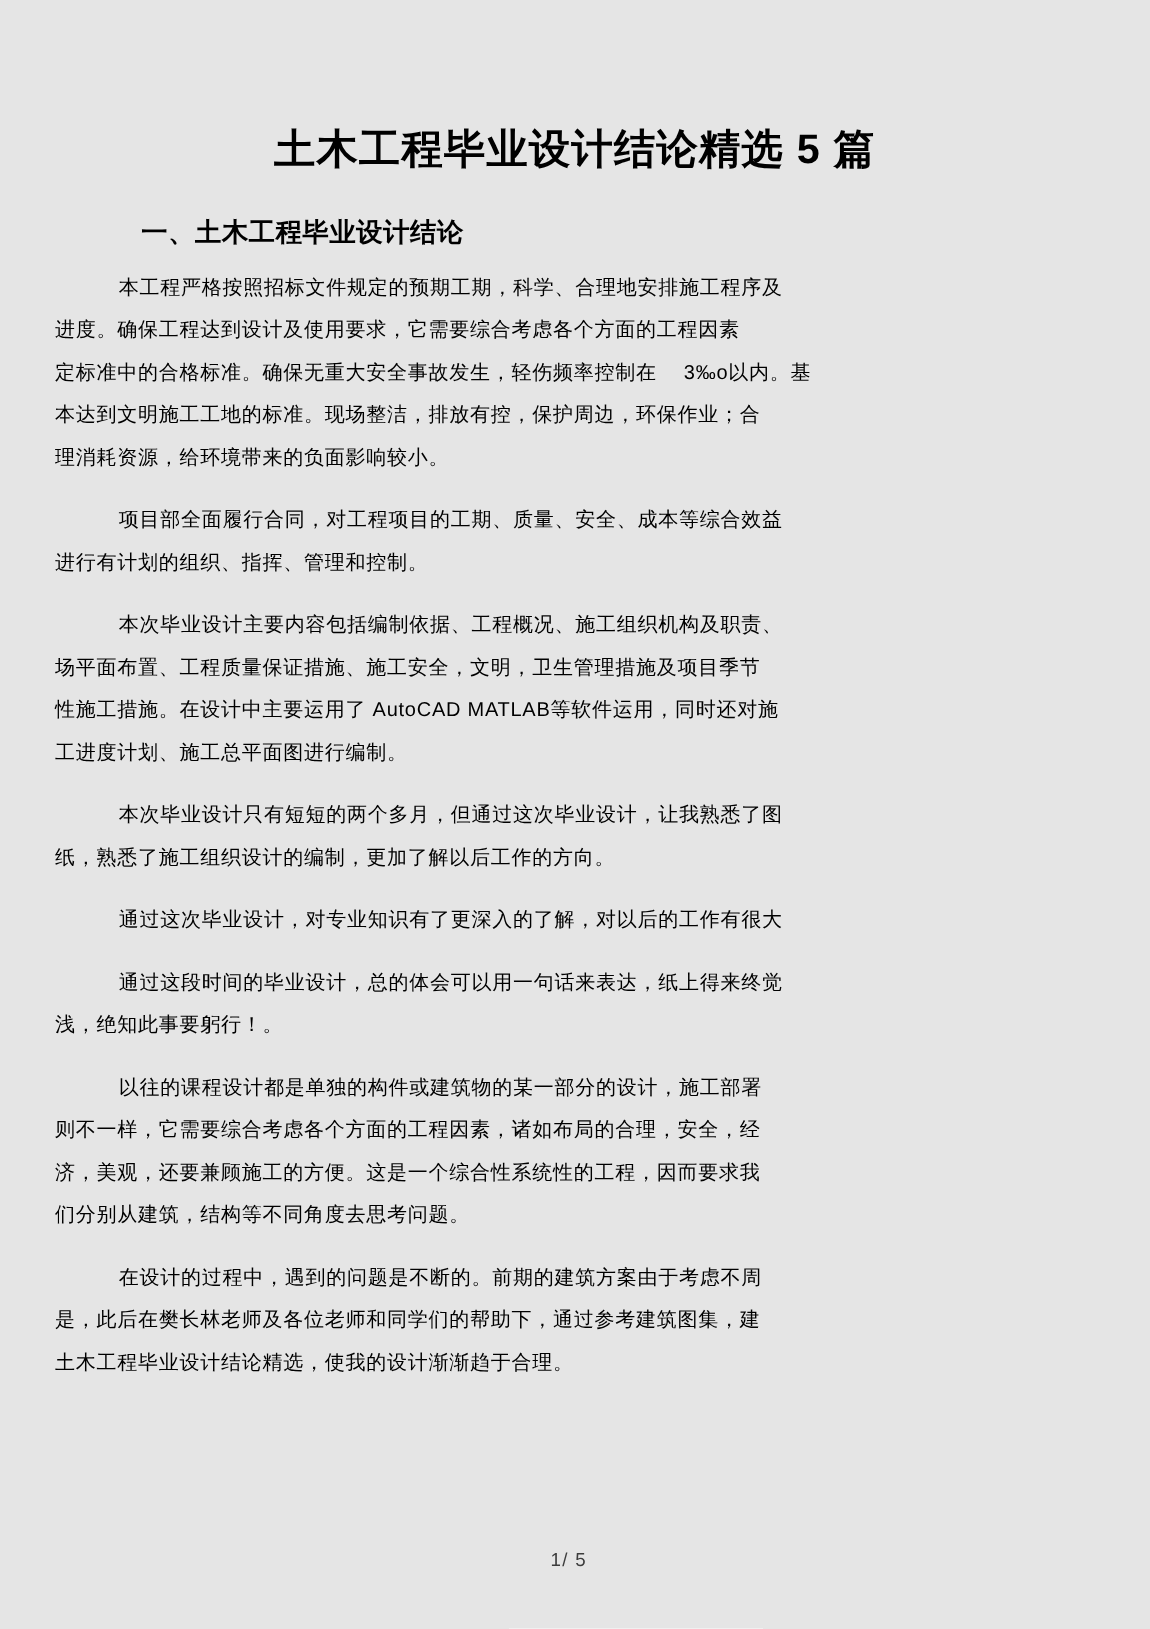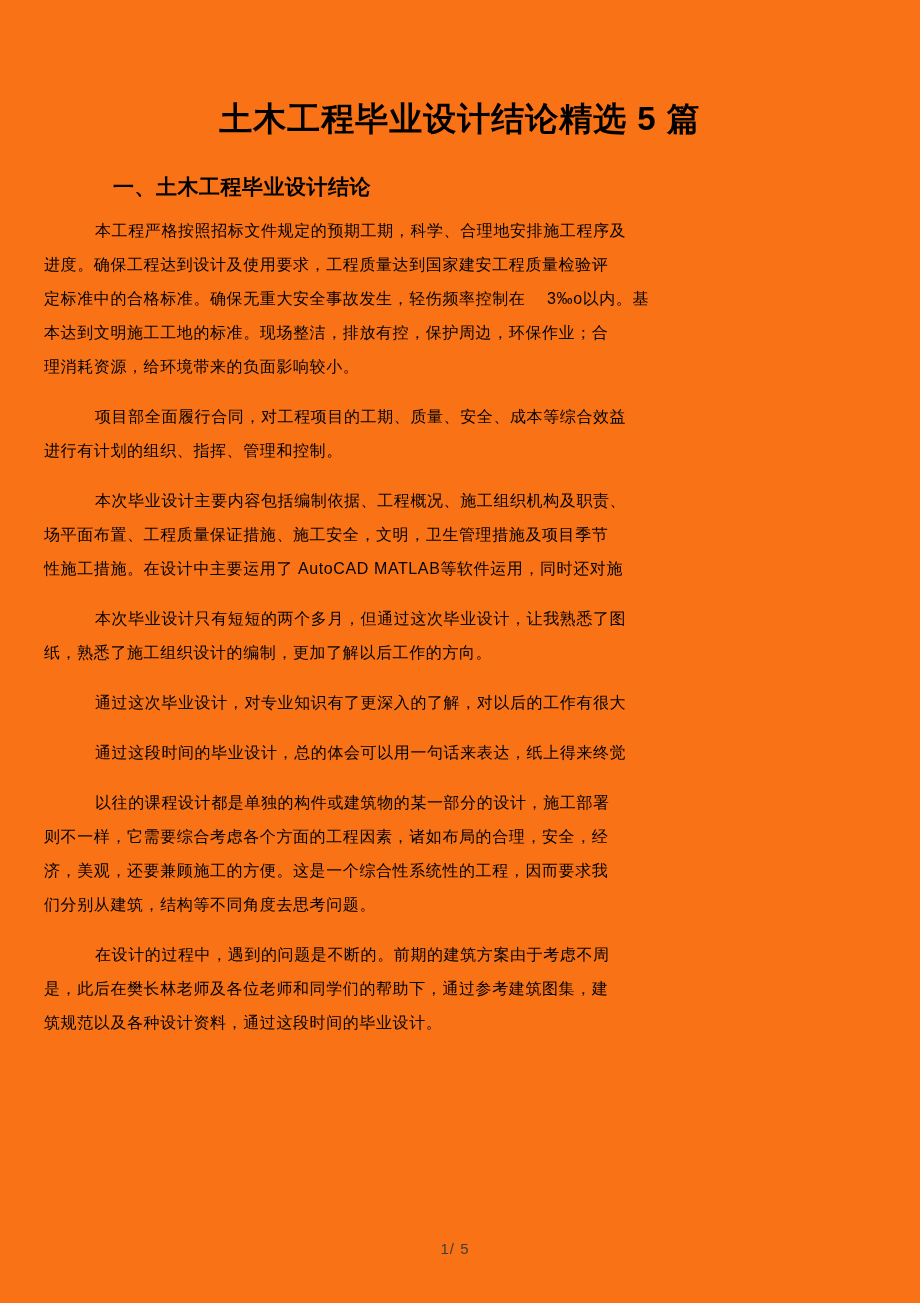--- a/index.html
+++ b/index.html
@@ -4,21 +4,21 @@
 <style>
   html, body {
     margin: 0;
     padding: 0;
     background: #ffffff;
   }
   .page {
     position: relative;
     width: 920px;
     height: 1303px;
-    background: #f97316;
+    background: #e5e5e5;
     color: #000000;
     font-family: "Liberation Sans", "DejaVu Sans", sans-serif;
     overflow: hidden;
   }
   .doc-title {
     position: absolute;
     top: 97px;
     left: 0;
     right: 0;
     text-align: center;
@@ -74,54 +74,56 @@
 
 <div class="page">
 
   <div class="doc-title">土木工程毕业设计结论精选 5 篇</div>
 
   <div class="section-heading">一、土木工程毕业设计结论</div>
 
   <div class="doc-body">
       <div class="para">
         <div class="line first">本工程严格按照招标文件规定的预期工期，科学、合理地安排施工程序及</div>
-        <div class="line">进度。确保工程达到设计及使用要求，工程质量达到国家建安工程质量检验评</div>
+        <div class="line">进度。确保工程达到设计及使用要求，它需要综合考虑各个方面的工程因素</div>
         <div class="line">定标准中的合格标准。确保无重大安全事故发生，轻伤频率控制在　 3‰o以内。基</div>
         <div class="line">本达到文明施工工地的标准。现场整洁，排放有控，保护周边，环保作业；合</div>
         <div class="line">理消耗资源，给环境带来的负面影响较小。</div>
       </div>
       <div class="para">
         <div class="line first">项目部全面履行合同，对工程项目的工期、质量、安全、成本等综合效益</div>
         <div class="line">进行有计划的组织、指挥、管理和控制。</div>
       </div>
       <div class="para">
         <div class="line first">本次毕业设计主要内容包括编制依据、工程概况、施工组织机构及职责、</div>
         <div class="line">场平面布置、工程质量保证措施、施工安全，文明，卫生管理措施及项目季节</div>
         <div class="line">性施工措施。在设计中主要运用了 AutoCAD MATLAB等软件运用，同时还对施</div>
+        <div class="line">工进度计划、施工总平面图进行编制。</div>
       </div>
       <div class="para">
         <div class="line first">本次毕业设计只有短短的两个多月，但通过这次毕业设计，让我熟悉了图</div>
         <div class="line">纸，熟悉了施工组织设计的编制，更加了解以后工作的方向。</div>
       </div>
       <div class="para">
         <div class="line first">通过这次毕业设计，对专业知识有了更深入的了解，对以后的工作有很大</div>
       </div>
       <div class="para">
         <div class="line first">通过这段时间的毕业设计，总的体会可以用一句话来表达，纸上得来终觉</div>
+        <div class="line">浅，绝知此事要躬行！。</div>
       </div>
       <div class="para">
         <div class="line first">以往的课程设计都是单独的构件或建筑物的某一部分的设计，施工部署</div>
         <div class="line">则不一样，它需要综合考虑各个方面的工程因素，诸如布局的合理，安全，经</div>
         <div class="line">济，美观，还要兼顾施工的方便。这是一个综合性系统性的工程，因而要求我</div>
         <div class="line">们分别从建筑，结构等不同角度去思考问题。</div>
       </div>
       <div class="para">
         <div class="line first">在设计的过程中，遇到的问题是不断的。前期的建筑方案由于考虑不周</div>
         <div class="line">是，此后在樊长林老师及各位老师和同学们的帮助下，通过参考建筑图集，建</div>
-        <div class="line">筑规范以及各种设计资料，通过这段时间的毕业设计。</div>
+        <div class="line">土木工程毕业设计结论精选，使我的设计渐渐趋于合理。</div>
       </div>
     </div>
 
   <div class="page-footer">
     <span>1/ 5</span>
   </div>
 
 </div>
 
 </body></html>

